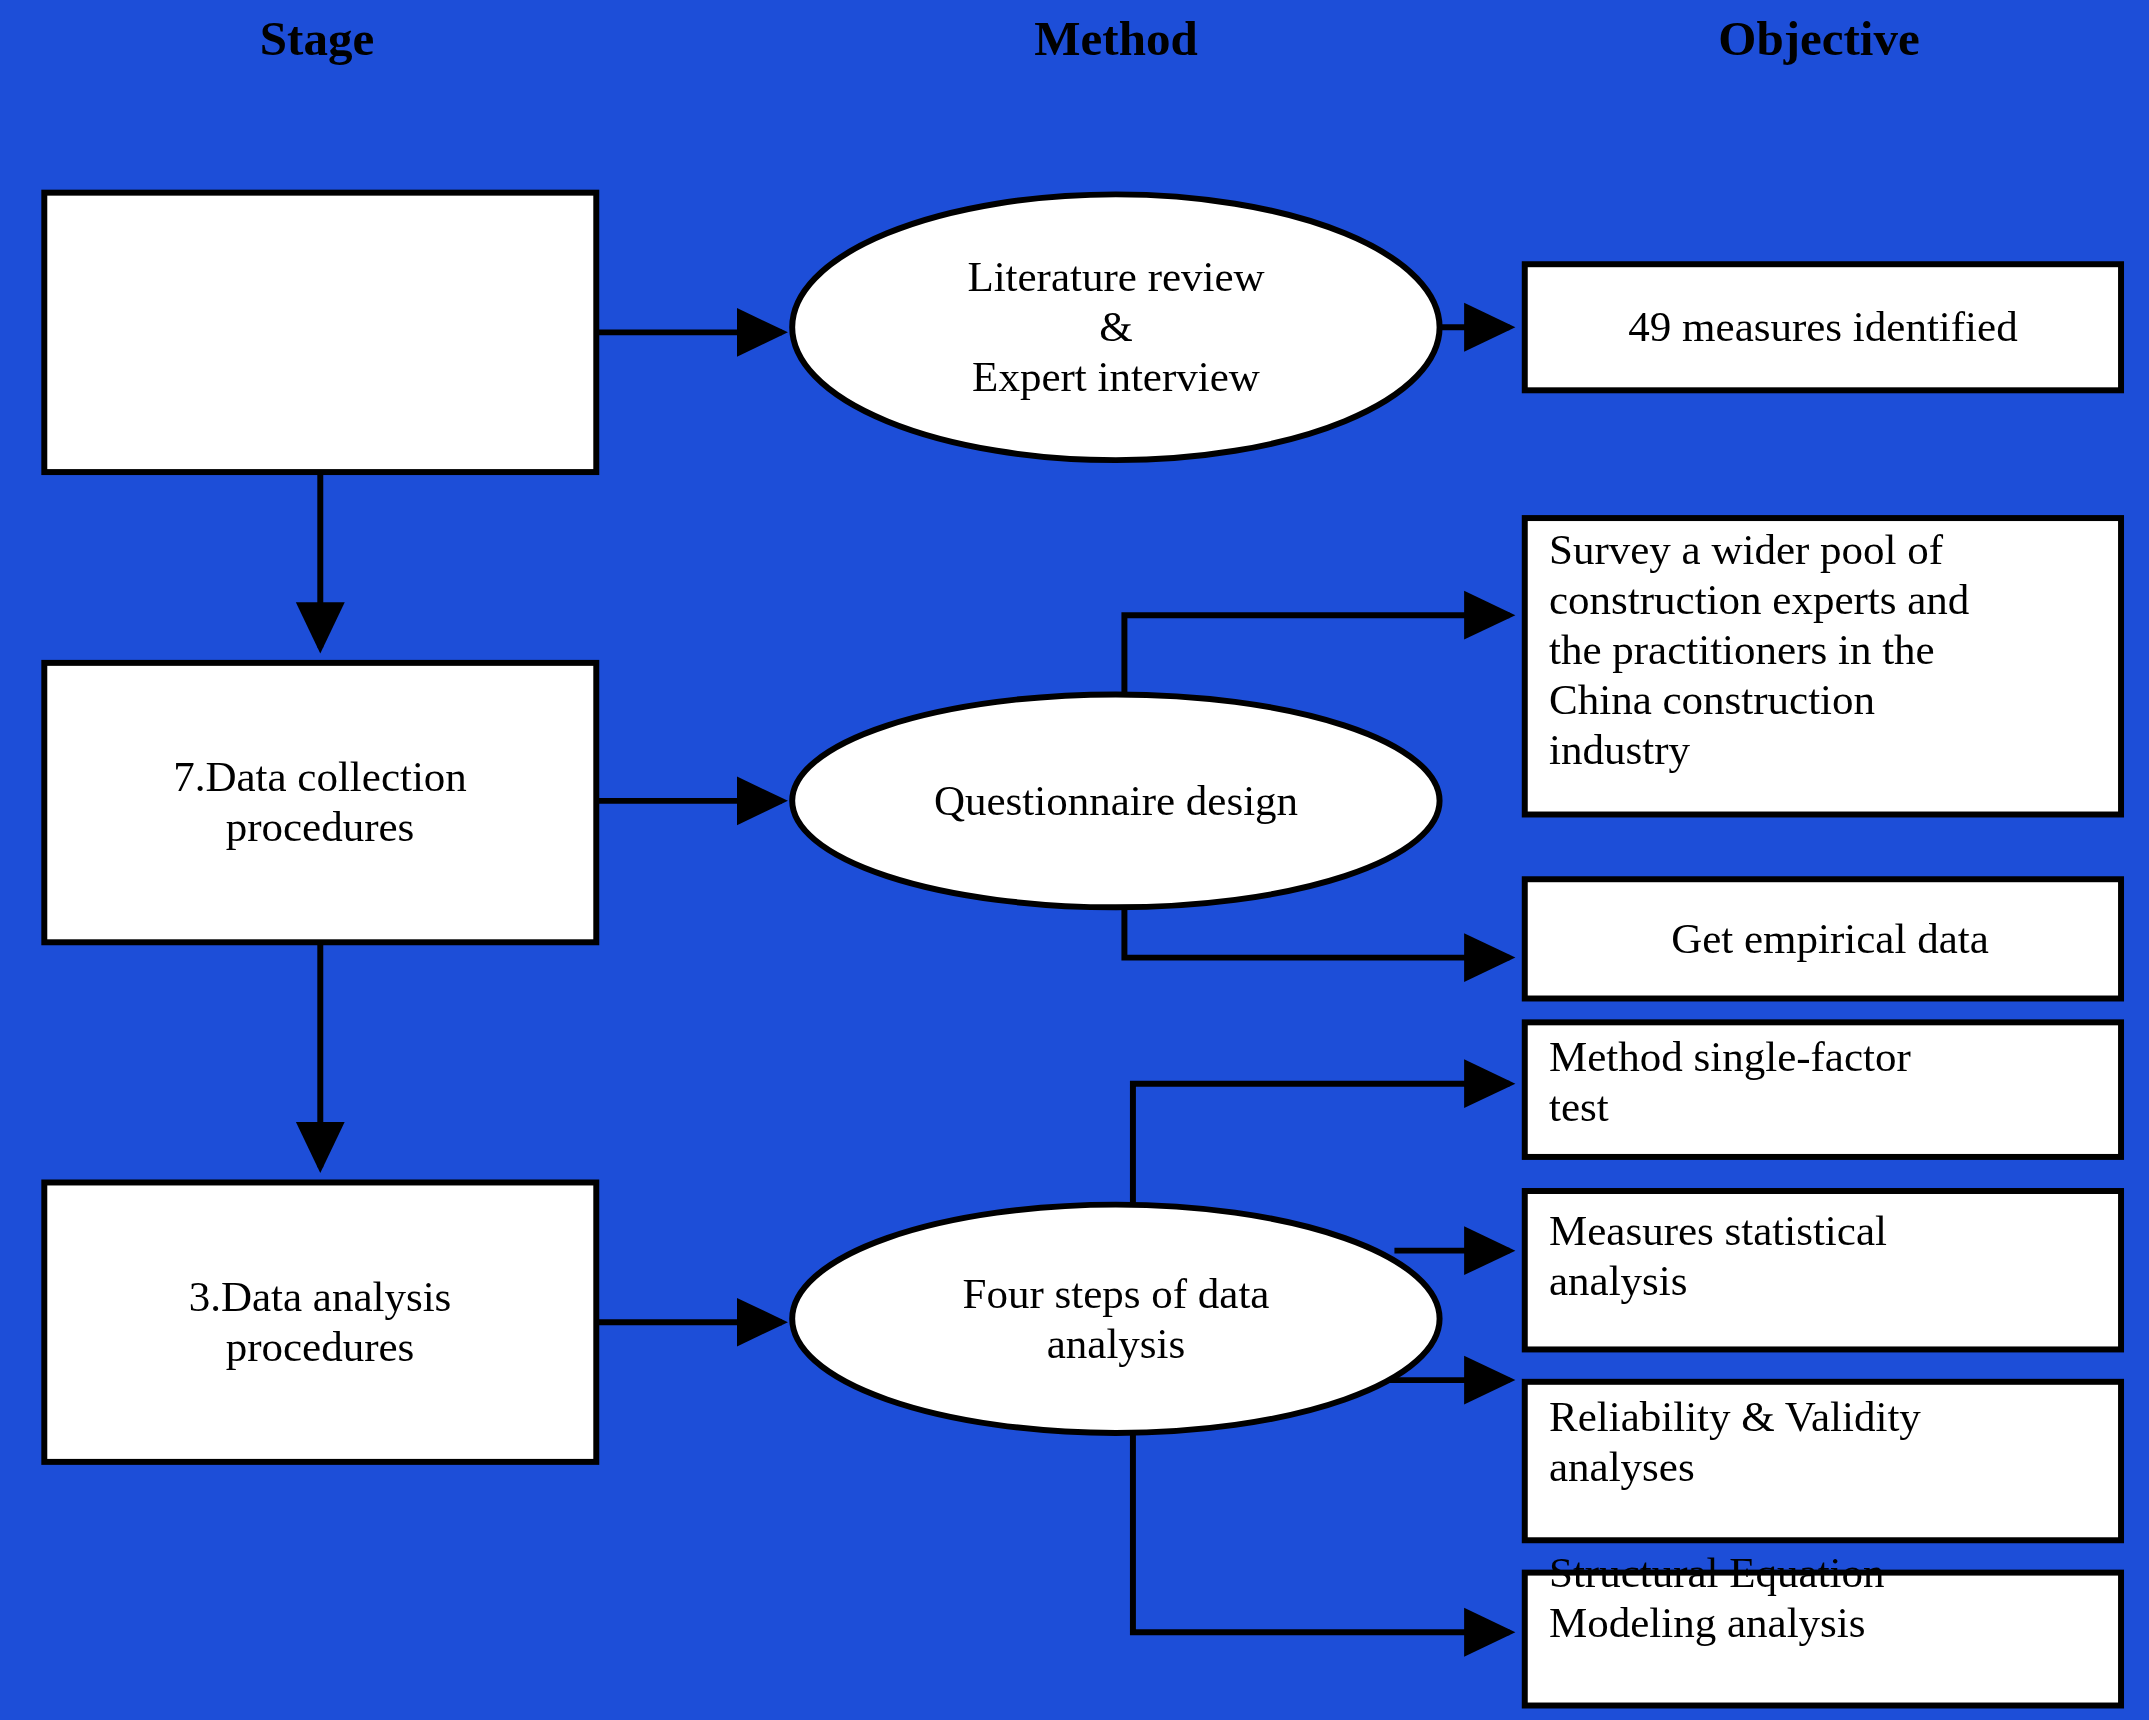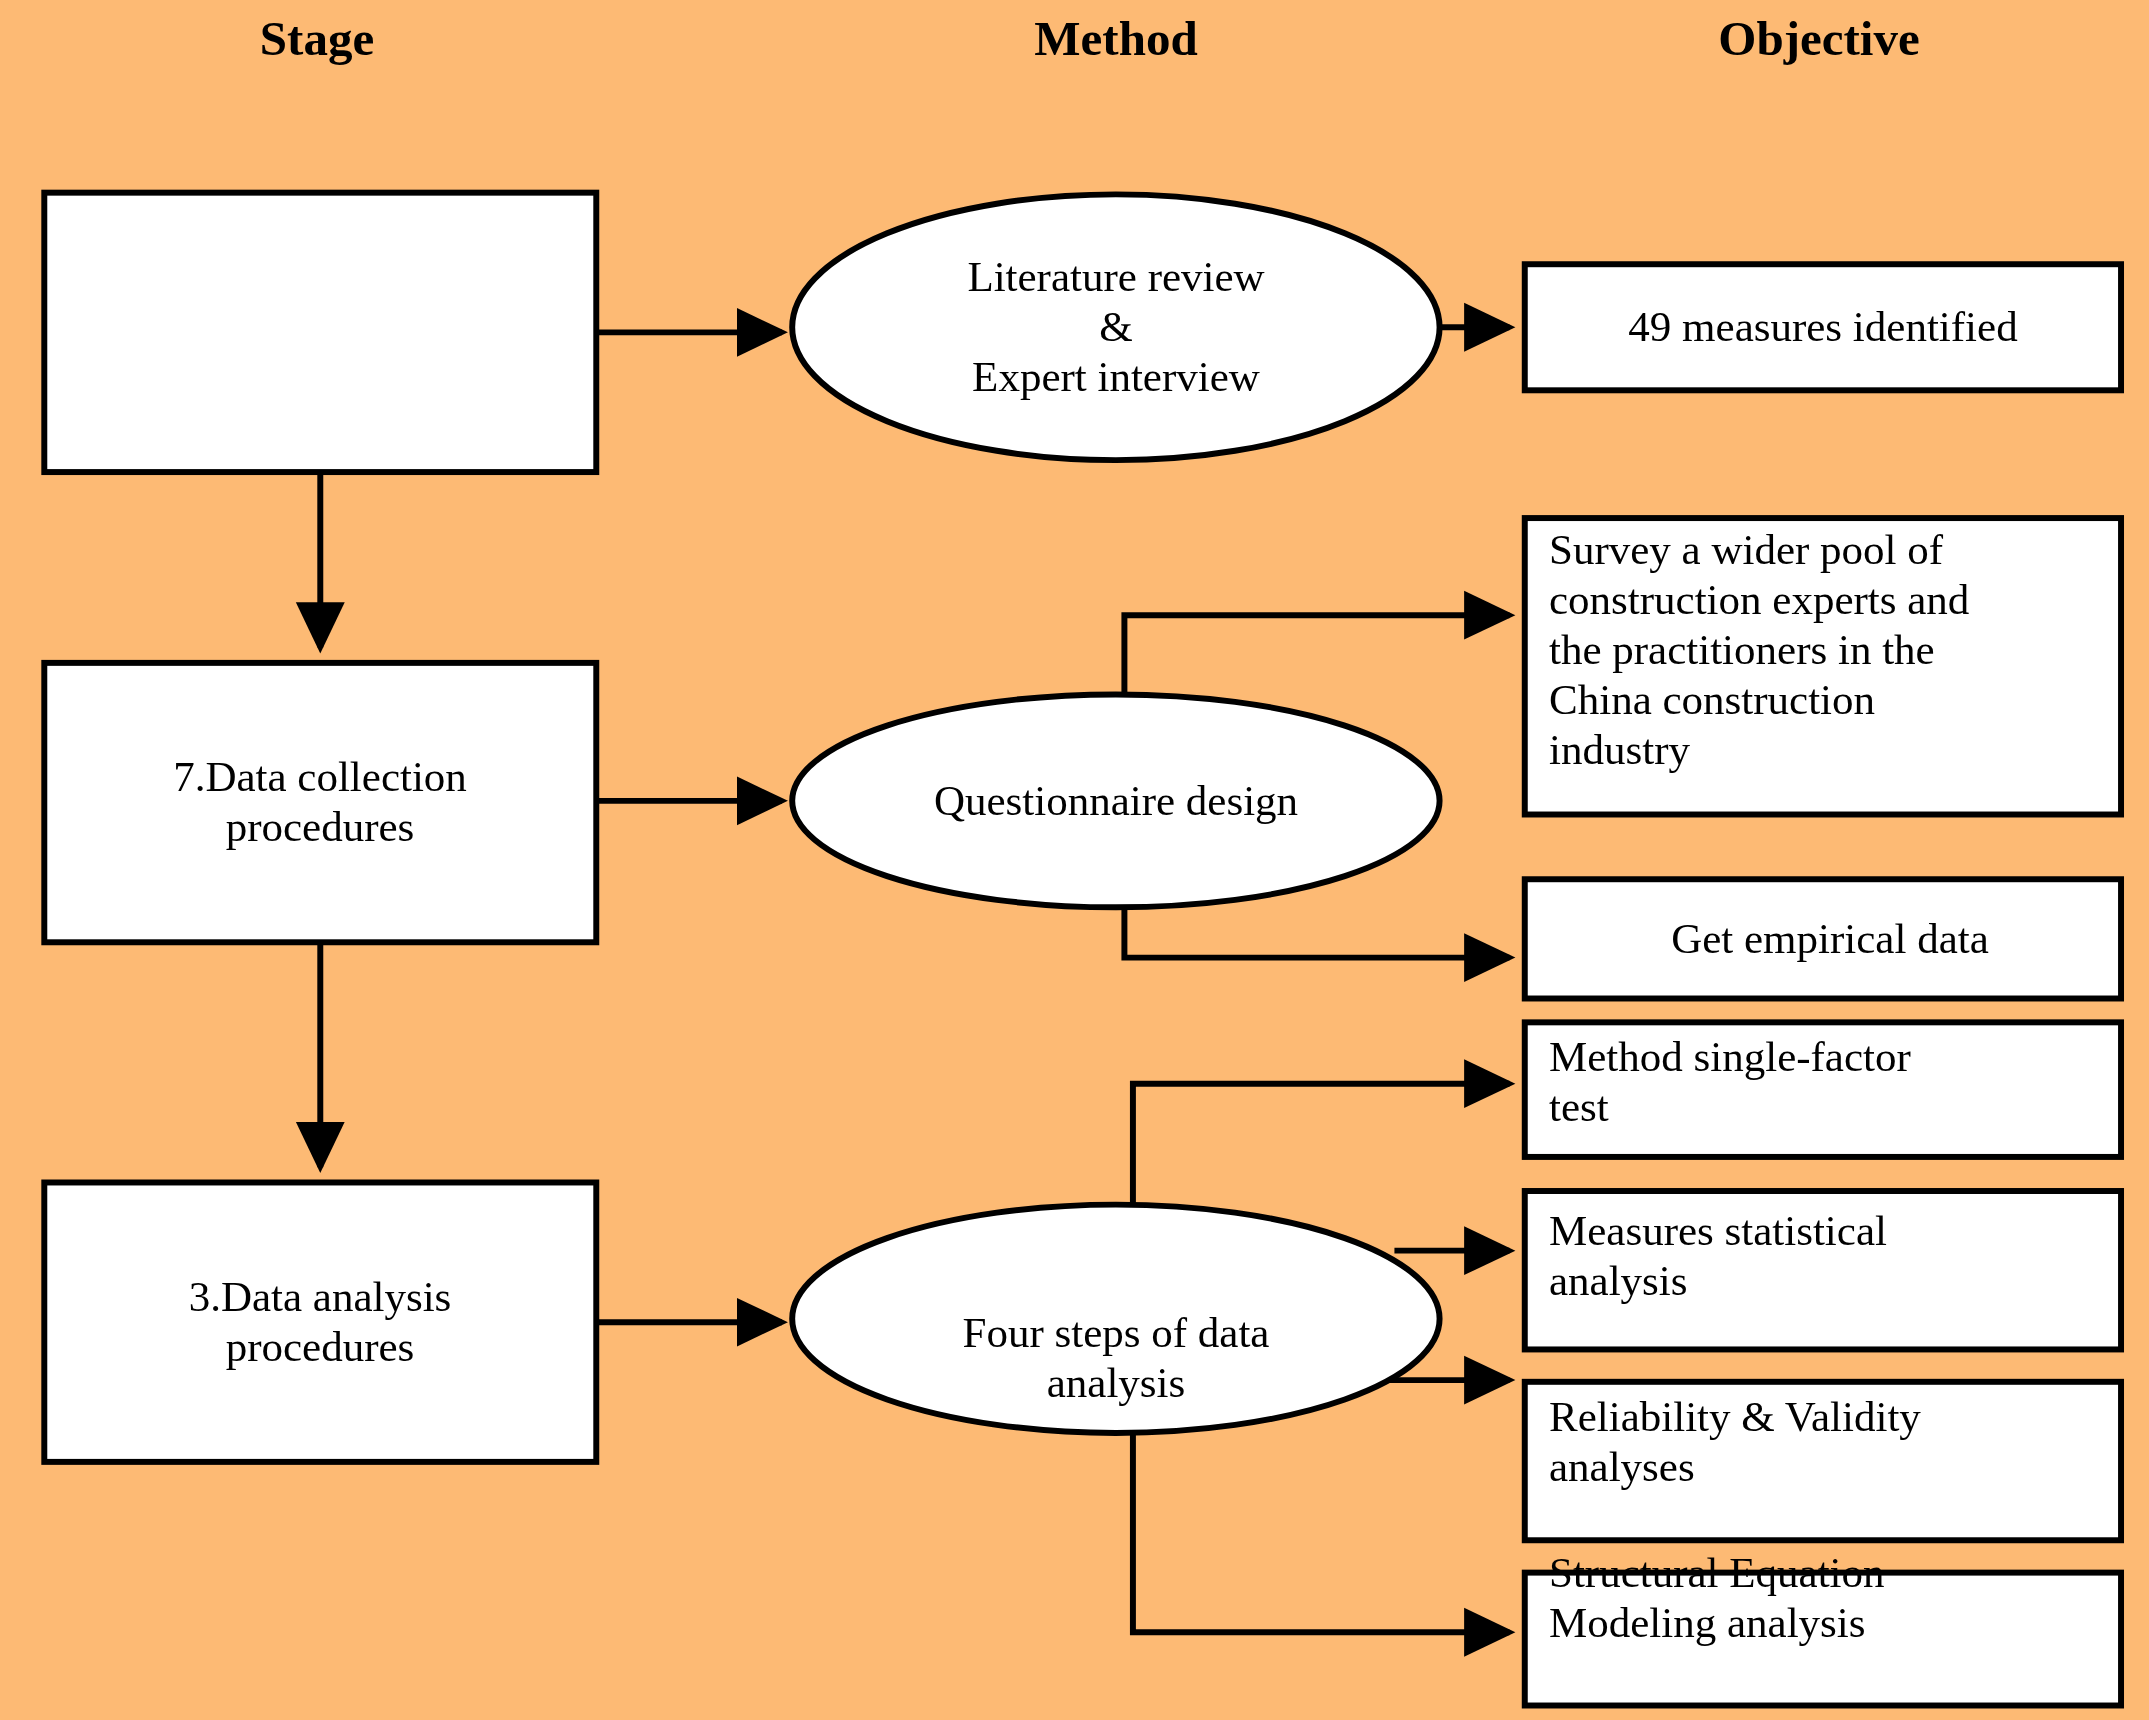--- a/index.html
+++ b/index.html
@@ -4,21 +4,21 @@
 <style>
   html, body {
     margin: 0;
     padding: 0;
     background: #ffffff;
   }
   #canvas {
     position: relative;
     width: 2150px;
     height: 1721px;
-    background: #fdba74;
+    background: #1d4ed8;
     overflow: hidden;
     font-family: "Liberation Serif", "DejaVu Serif", serif;
   }
   svg.layer {
     position: absolute;
     top: 0;
     left: 0;
     width: 2150px;
     height: 1721px;
   }
@@ -116,21 +116,21 @@
 
   <div class="nodetext ctr" style="left:320px; top:802px; width:528px;">7.Data collection
 procedures</div>
   <div class="nodetext ctr" style="left:320px; top:1322px; width:528px;">3.Data analysis
 procedures</div>
 
   <div class="nodetext ctr" style="left:1116px; top:327px; width:596px;">Literature review
 &amp;
 Expert interview</div>
   <div class="nodetext ctr" style="left:1116px; top:801px; width:596px;">Questionnaire design</div>
-  <div class="nodetext ctr" style="left:1116px; top:1358px; width:596px;">Four steps of data
+  <div class="nodetext ctr" style="left:1116px; top:1319px; width:596px;">Four steps of data
 analysis</div>
 
   <div class="nodetext ctr" style="left:1823px; top:327px; width:562px;">49 measures identified</div>
   <div class="nodetext lft" style="left:1549px; top:525px; width:579px;">Survey a wider pool of
 construction experts and
 the practitioners in the
 China construction
 industry</div>
   <div class="nodetext ctr" style="left:1830px; top:939px; width:562px;">Get empirical data</div>
   <div class="nodetext lft" style="left:1549px; top:1032px; width:579px;">Method single-factor

